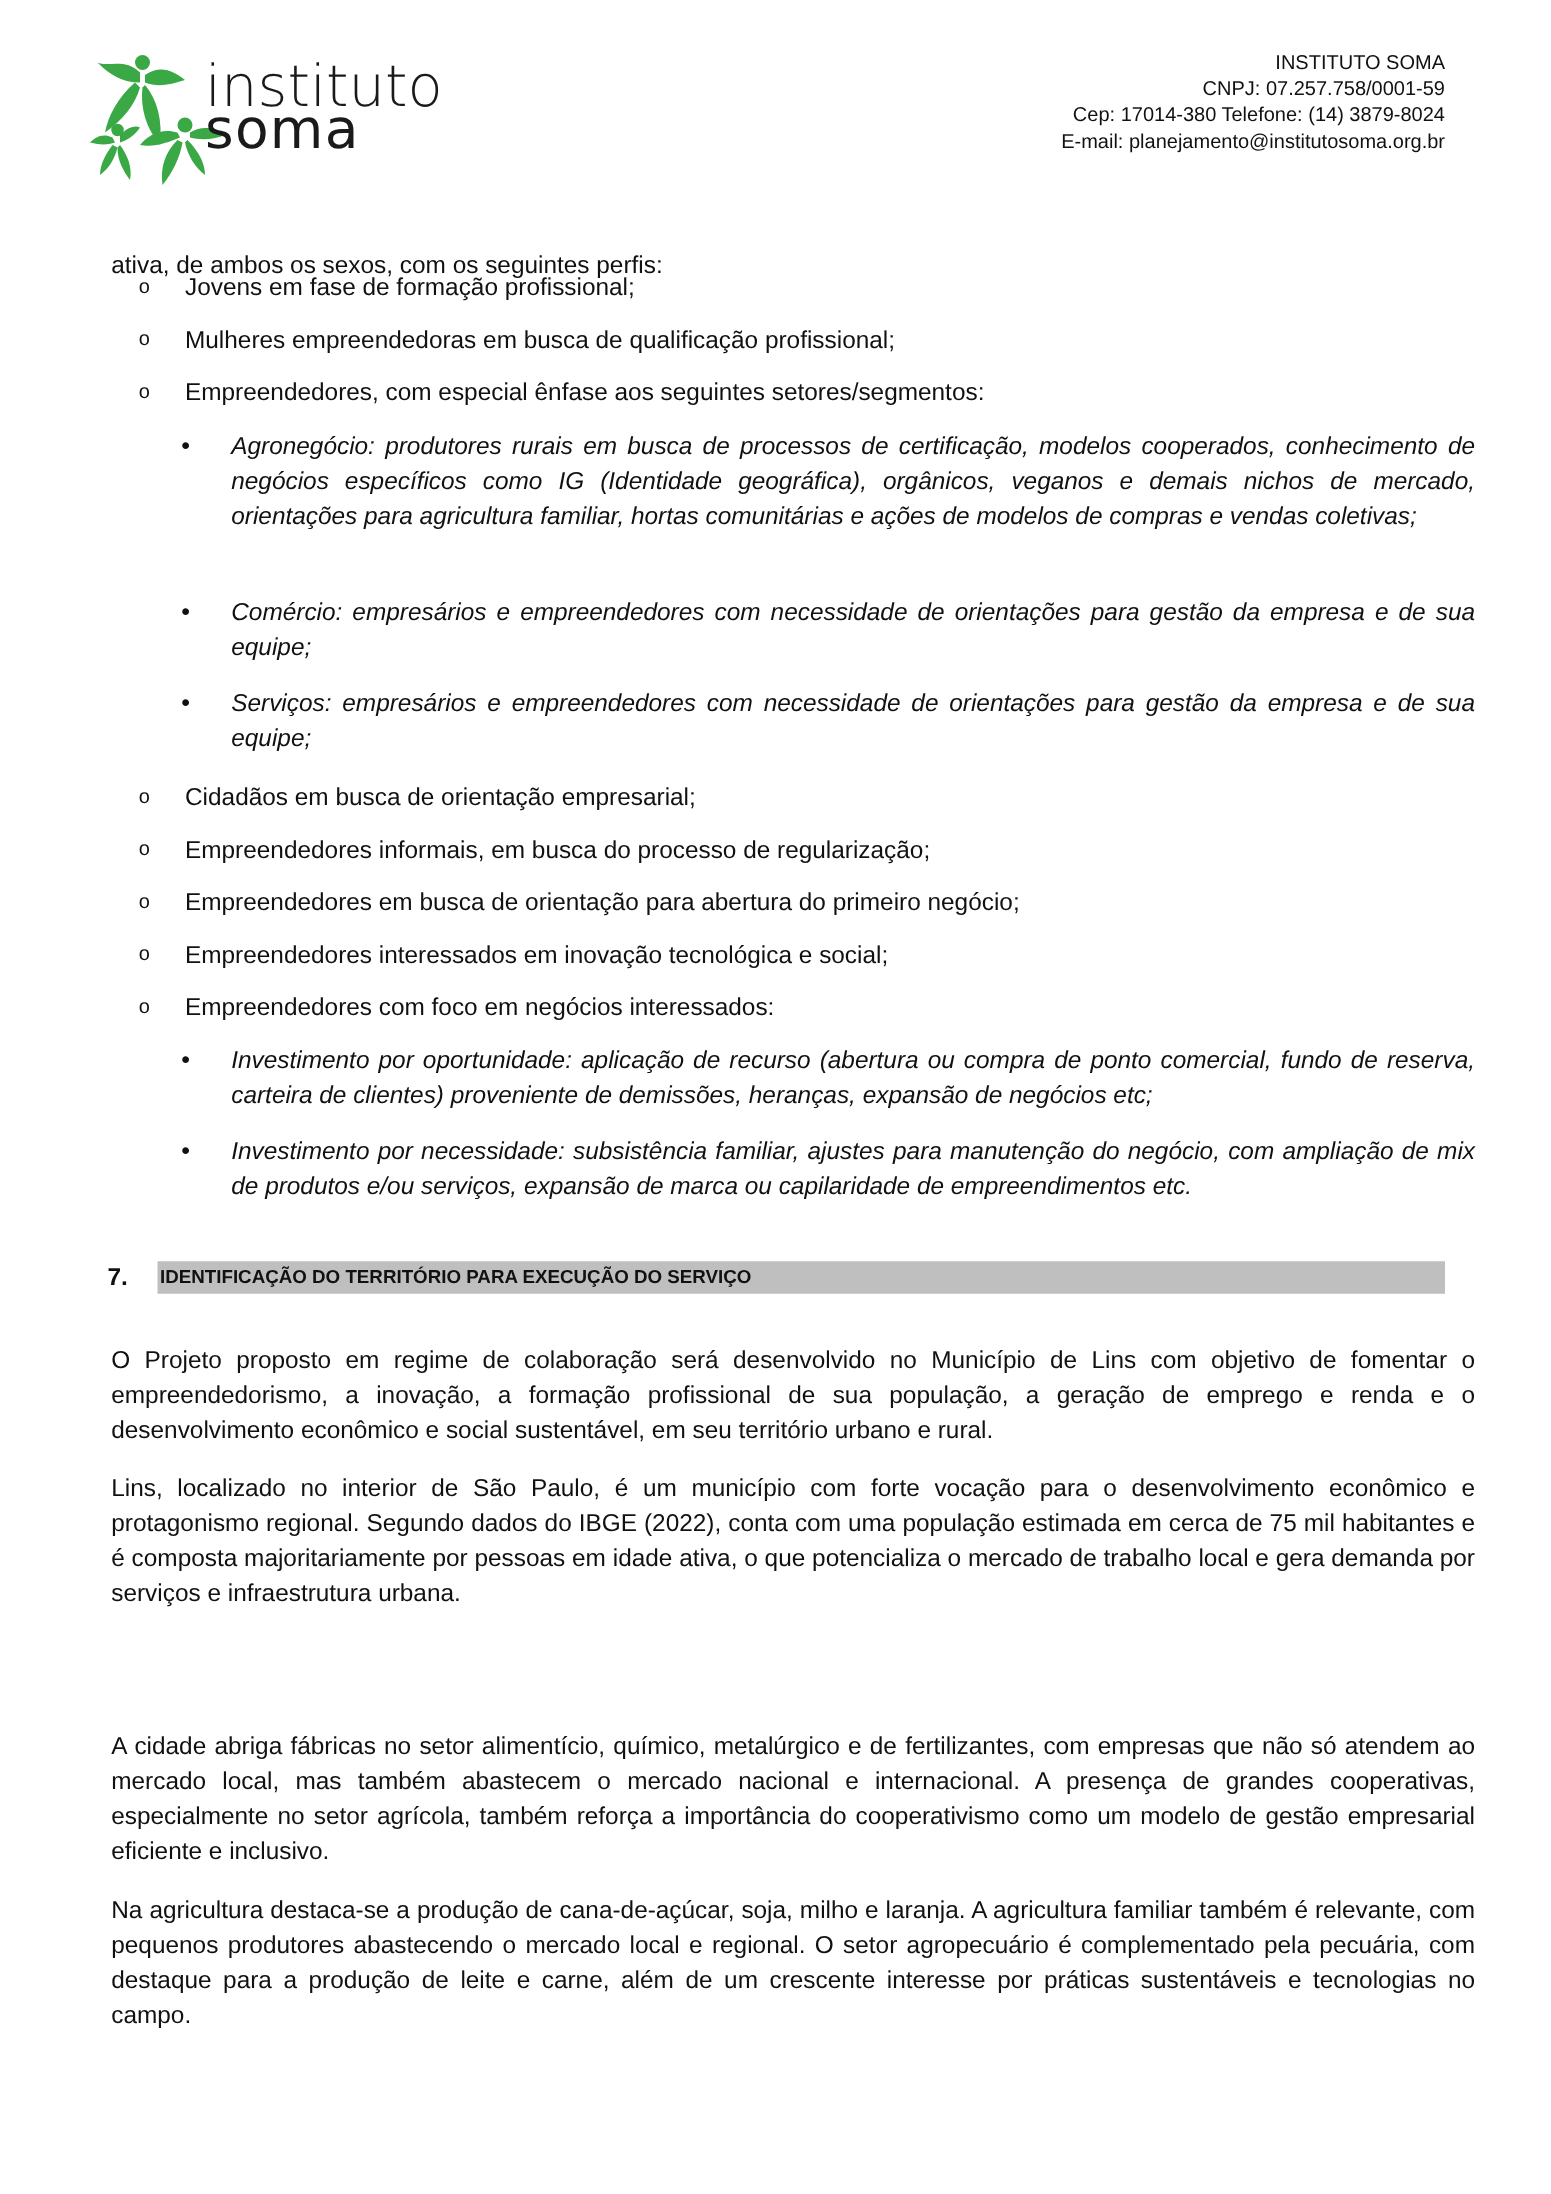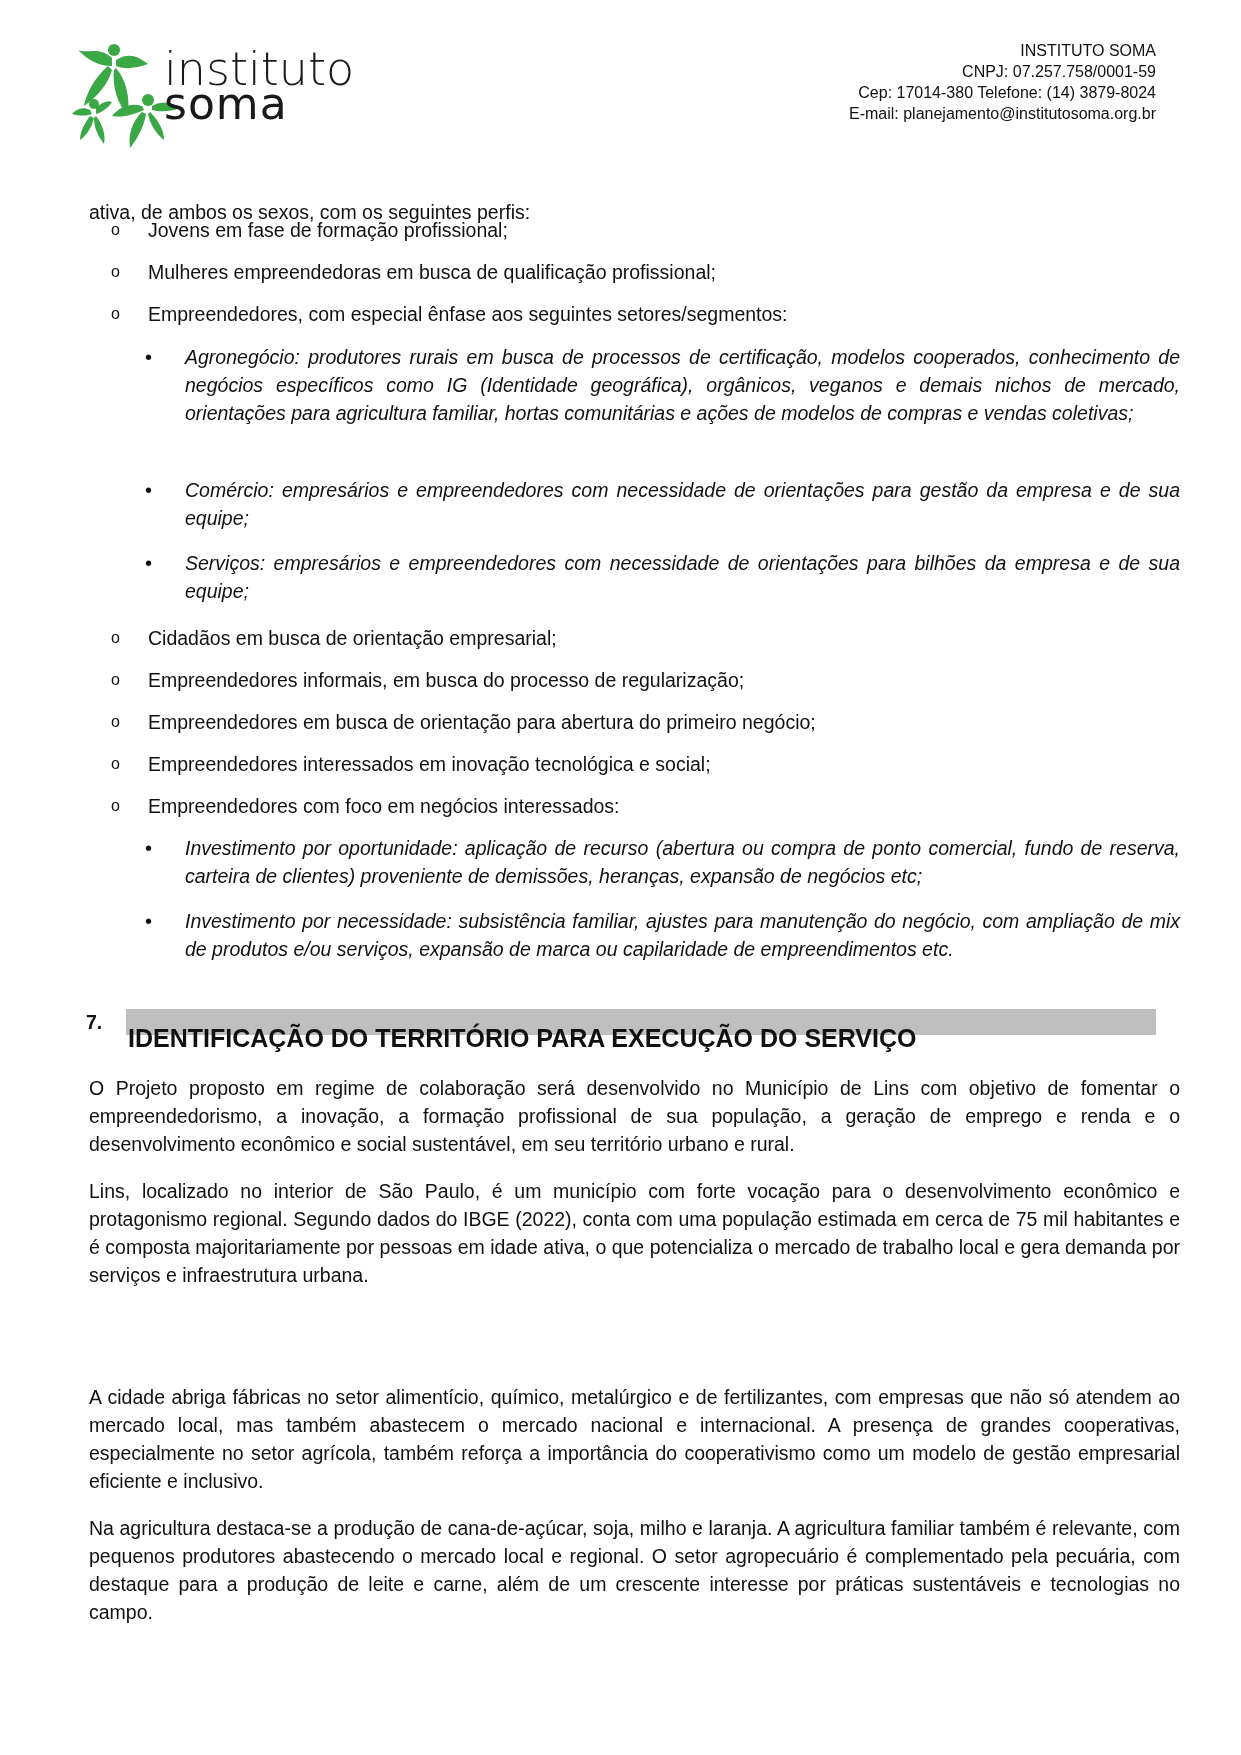--- a/index.html
+++ b/index.html
@@ -27,21 +27,21 @@
   .lvl1 .mk { position: absolute; left: 22px; top: 0; font-size: 16px; }
   .lvl1 .tx { position: absolute; left: 59px; white-space: nowrap; }
 
   .lvl2 { position: absolute; left: 145px; width: 1035px; }
   .lvl2 .mk { position: absolute; left: 0; top: 0; font-size: 20px; }
   .lvl2 .tx { margin-left: 40px; text-align: justify; font-style: italic; }
 
   .heading { position: absolute; left: 86px; top: 1008px; width: 1070px; height: 28px; }
   .heading .num { position: absolute; left: 0; top: 0; font-weight: bold; font-size: 19.5px; line-height: 28px; }
   .heading .bar { position: absolute; left: 40px; top: 1px; width: 1030px; height: 26px; background: #bfbfbf; }
-  .heading .title { position: absolute; left: 42px; top: 16px; font-weight: bold; font-size: 25px; line-height: 28px; white-space: nowrap; }
+  .heading .title { position: absolute; left: 42px; top: 0; font-weight: bold; font-size: 15px; line-height: 28px; white-space: nowrap; }
 </style>
 </head>
 <body>
 
 <div class="page">
 
   <div class="logo">
     <svg width="110" height="110" viewBox="0 0 110 110">
       <g fill="#3aa845">
 
@@ -95,21 +95,21 @@
   <div class="text lvl2" style="top:343px;">
     <span class="mk">•</span>
     <div class="tx just">Agronegócio: produtores rurais em busca de processos de certificação, modelos cooperados, conhecimento de negócios específicos como IG (Identidade geográfica), orgânicos, veganos e demais nichos de mercado, orientações para agricultura familiar, hortas comunitárias e ações de modelos de compras e vendas coletivas;</div>
   </div>
   <div class="text lvl2" style="top:476px;">
     <span class="mk">•</span>
     <div class="tx just">Comércio: empresários e empreendedores com necessidade de orientações para gestão da empresa e de sua equipe;</div>
   </div>
   <div class="text lvl2" style="top:549px;">
     <span class="mk">•</span>
-    <div class="tx just">Serviços: empresários e empreendedores com necessidade de orientações para bilhões da empresa e de sua equipe;</div>
+    <div class="tx just">Serviços: empresários e empreendedores com necessidade de orientações para gestão da empresa e de sua equipe;</div>
   </div>
 
   <div class="text lvl1" style="top:624px;">
     <span class="mk">o</span>
     <span class="tx">Cidadãos em busca de orientação empresarial;</span>
   </div>
   <div class="text lvl1" style="top:666px;">
     <span class="mk">o</span>
     <span class="tx">Empreendedores informais, em busca do processo de regularização;</span>
   </div>

